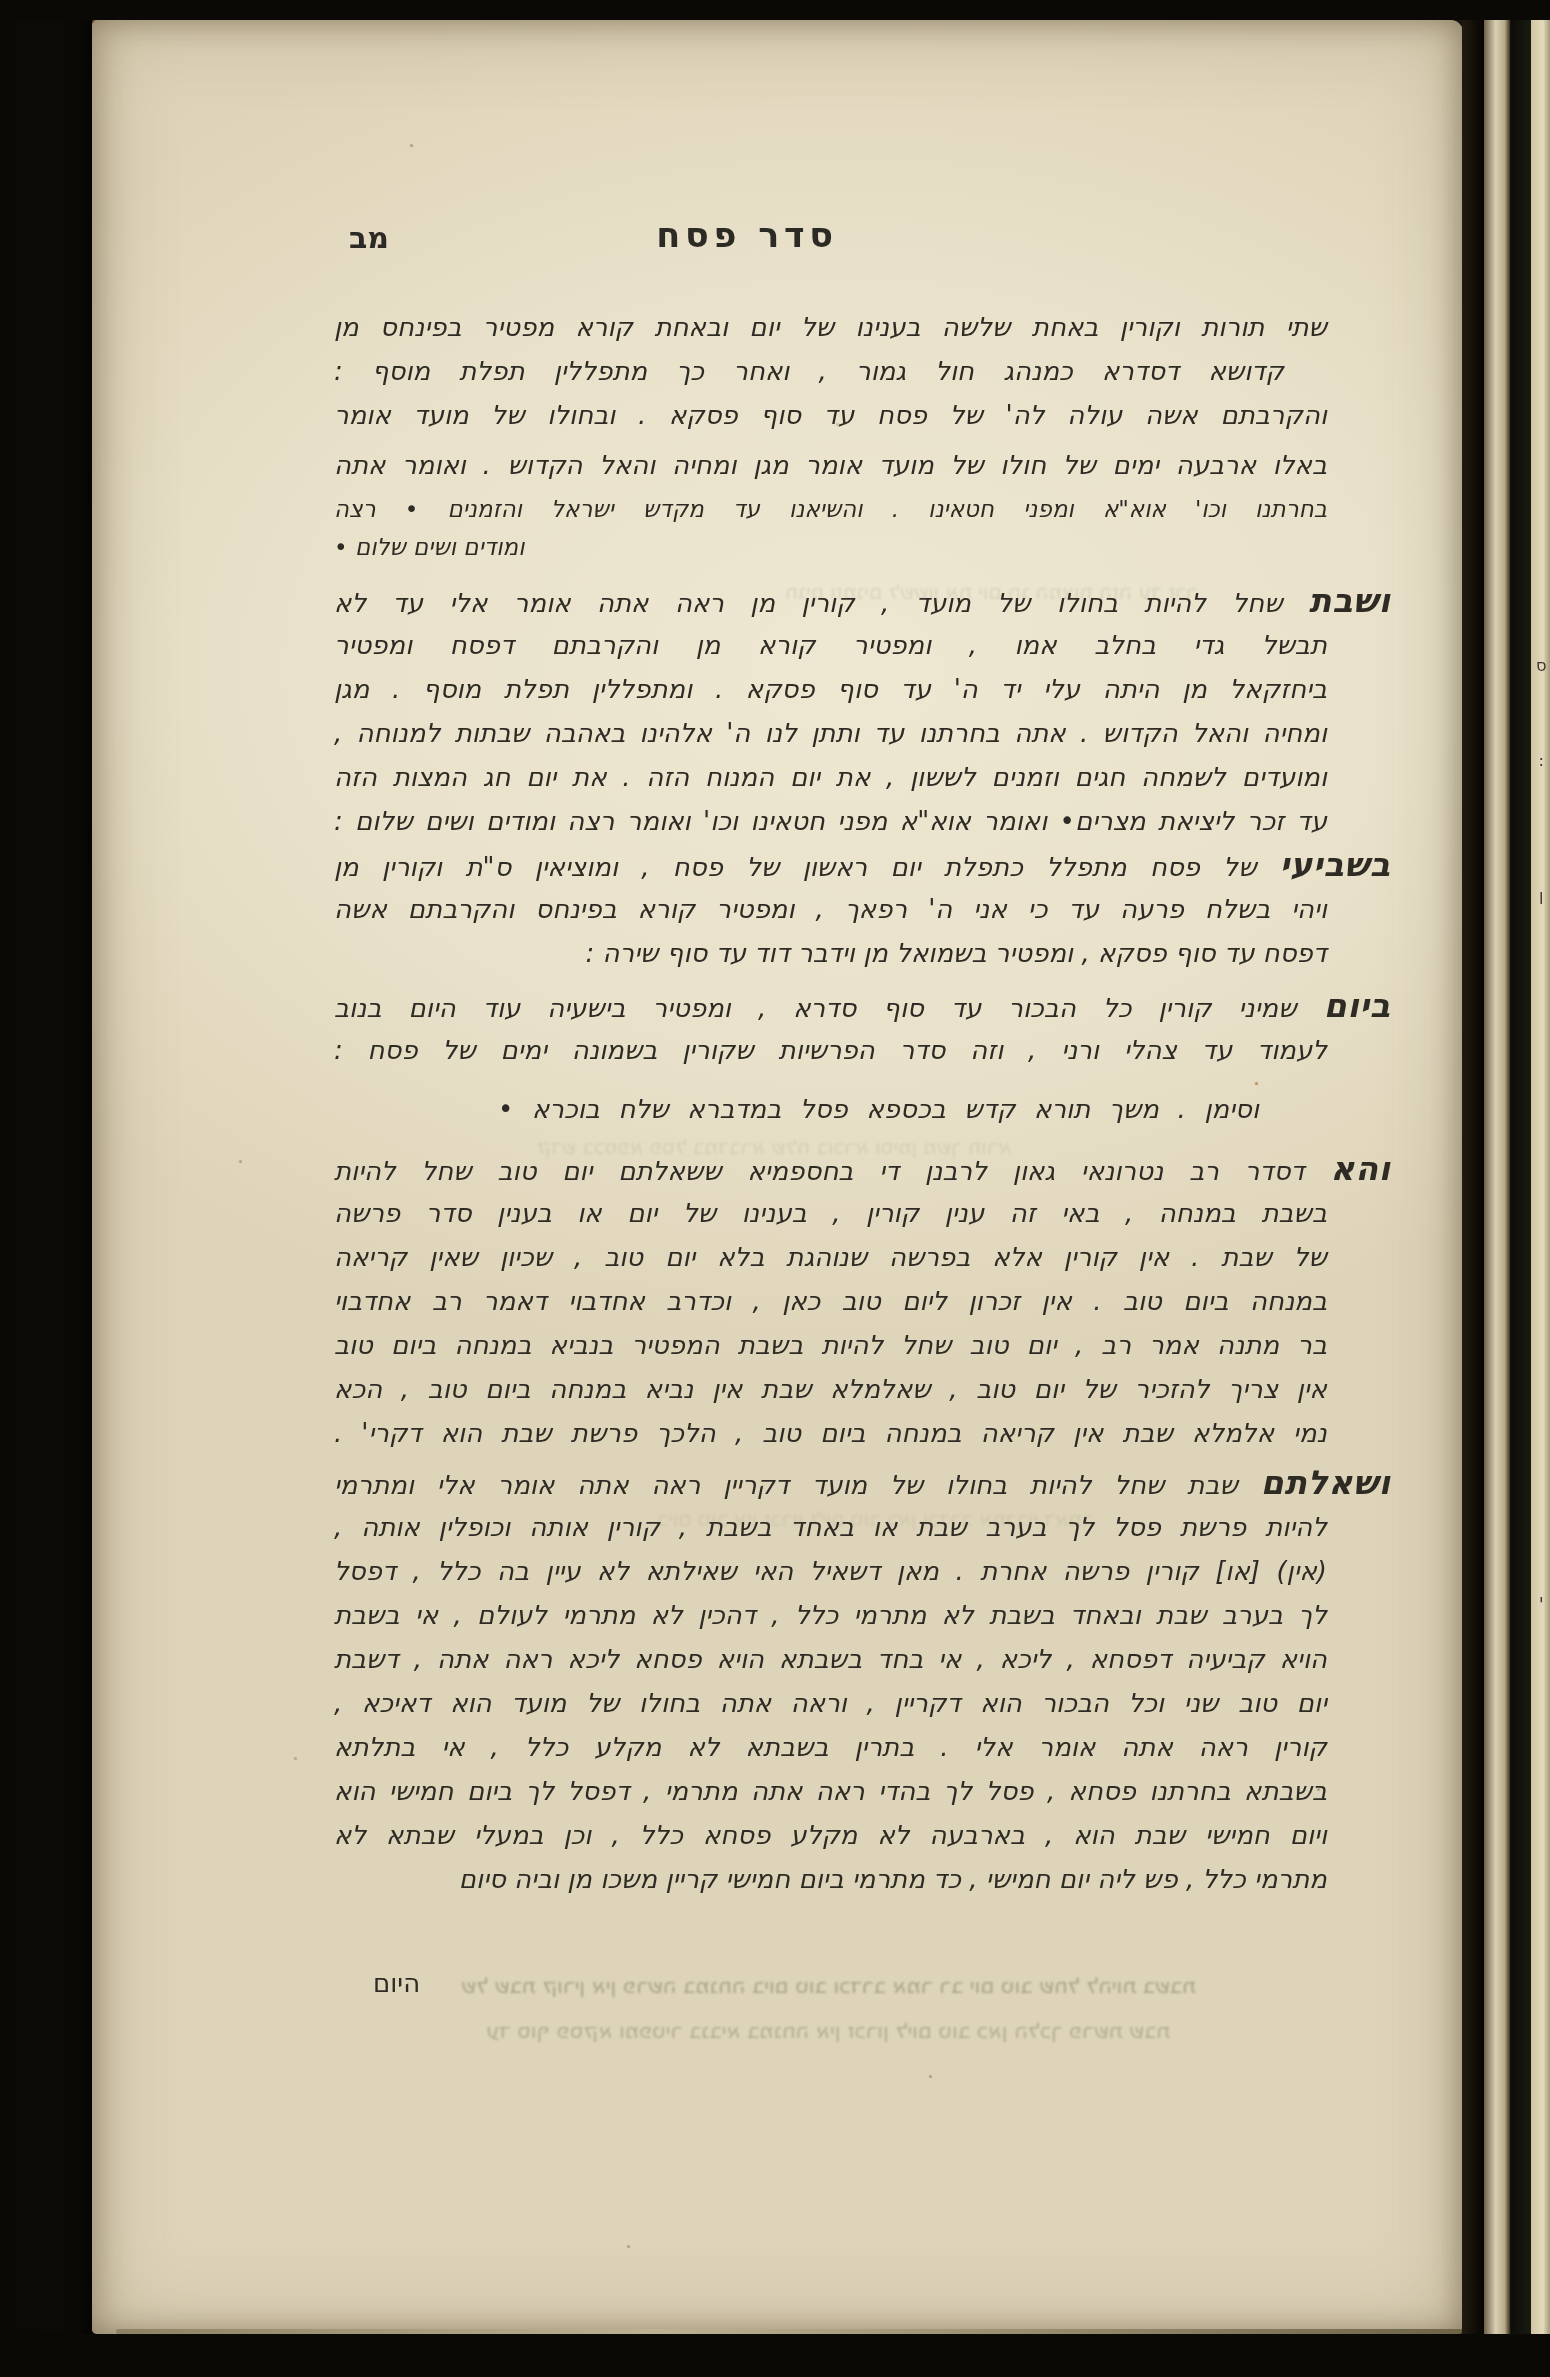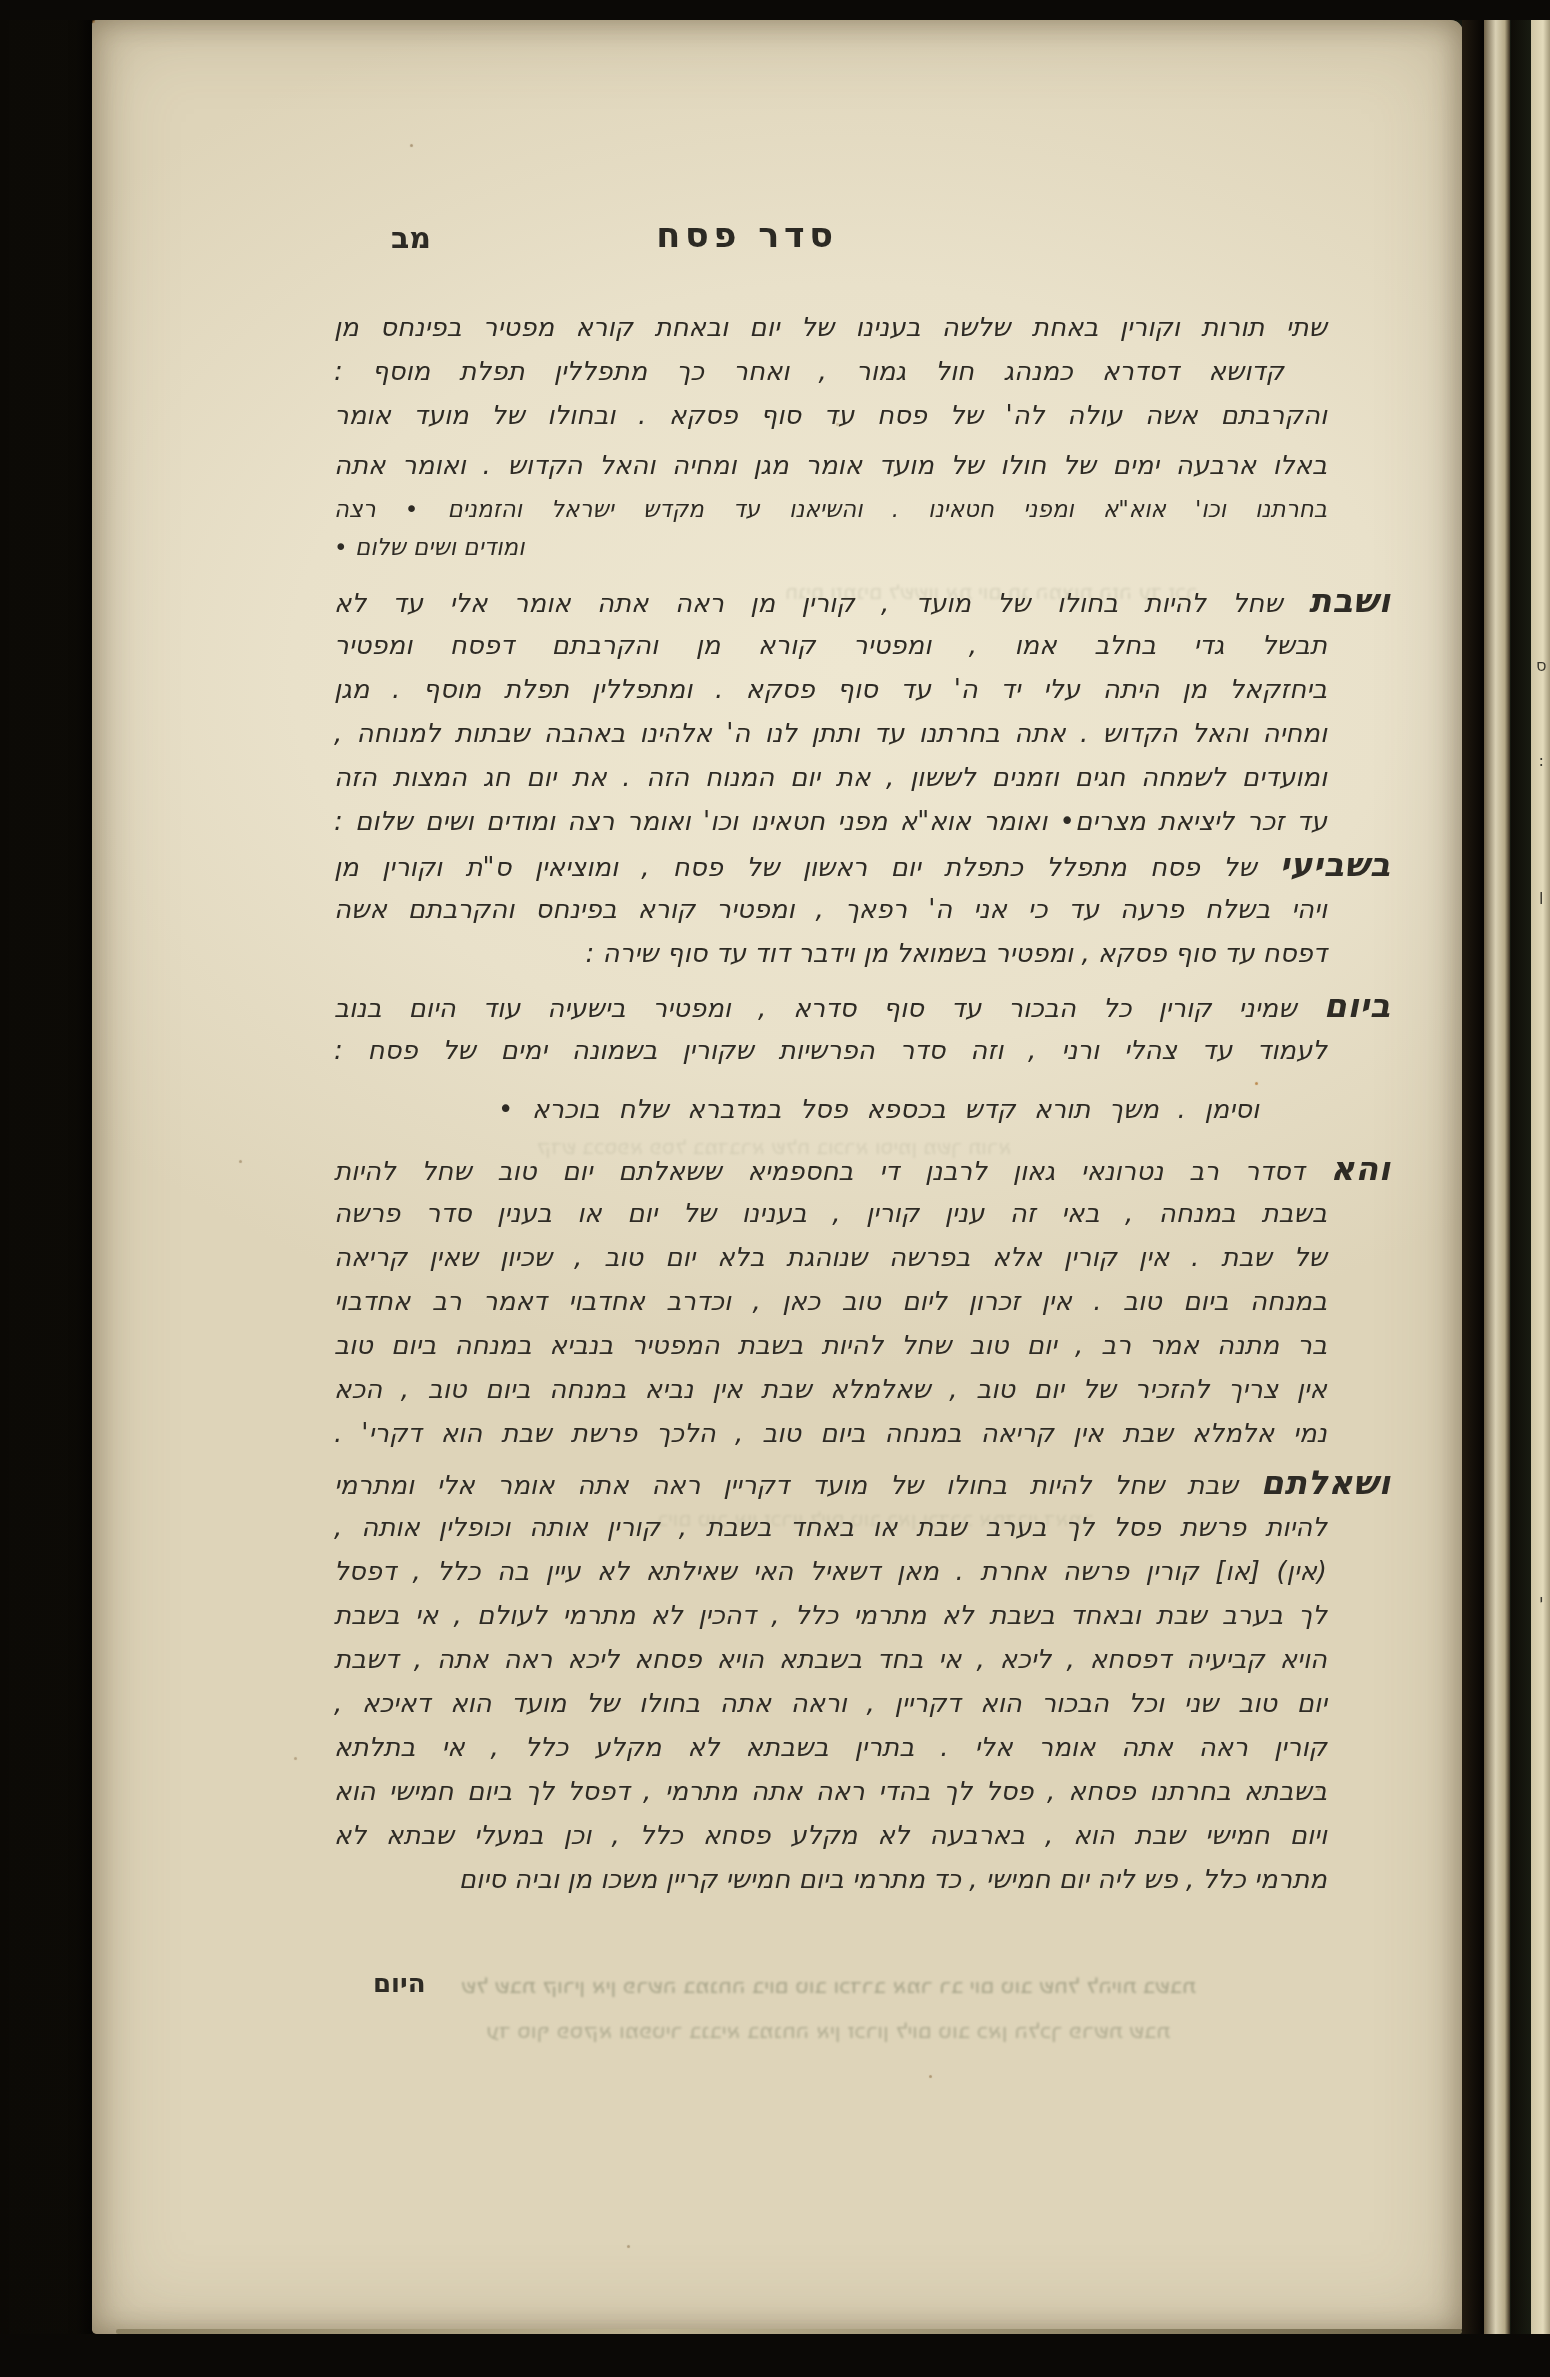--- a/index.html
+++ b/index.html
@@ -23,33 +23,33 @@
   
   .page{position:absolute;left:92px;top:20px;width:1371px;height:2314px;
     background:radial-gradient(1008px 698px at 55% 28%,#eee7d1 0%,#e9e1ca 55%,#ded4b9 100%);
     border-radius:4.7px 12.4px 9.3px 4.7px;
     box-shadow:inset 0 0 85px rgba(95,75,42,.28), inset -7.8px 0 26px rgba(60,45,25,.28), inset 11px 0 31px rgba(80,62,35,.22);}
   .speck{position:absolute;left:0;top:0;width:3.1px;height:3.1px;border-radius:50%;background:rgba(150,100,45,.55);
     box-shadow:1163px 1062px 0.8px rgba(176,116,47,.8), 318px 124px 0.8px rgba(120,90,50,.5),
     837px 2055px 0.8px rgba(130,95,50,.5), 147px 1140px 0.8px rgba(120,90,50,.45),
     1225px 1768px 0.8px rgba(130,95,50,.5), 535px 2225px 0.8px rgba(120,90,50,.45),
     744px 403px 0.8px rgba(140,100,55,.35), 202px 1737px 0.8px rgba(120,90,50,.4);}
-  .pnum{position:absolute;left:257px;top:200px;font-size:30px;font-weight:bold;color:#2c2a24;margin-left:42px;}
+  .pnum{position:absolute;left:257px;top:200px;font-size:30px;font-weight:bold;color:#2c2a24;}
   .ptitle{position:absolute;left:535px;top:195px;width:240px;text-align:center;
     font-size:35px;font-weight:bold;letter-spacing:4.7px;color:#2c2a24;direction:rtl;}
   
   .text-block{position:absolute;left:242px;top:285px;width:993px;direction:rtl;color:#2e2b25;}
   .line{height:44px;line-height:44px;font-size:26px;text-align:justify;text-align-last:justify;white-space:normal;font-style:italic;}
   .line.small{height:38px;line-height:38px;font-size:23px;}
   .line.left{text-align-last:left;}
   .line.last{text-align-last:right;}
   .line.ind{padding-right:43px;}
   .line.siman{margin-right:68px;margin-left:164px;}
   .opener{font-size:33px;font-weight:bold;margin-right:-64px;letter-spacing:0.8px;}
-  .catchword{position:absolute;left:281px;top:1948px;font-size:26px;font-weight:bold;color:#2e2b25;direction:rtl;}
+  .catchword{position:absolute;left:281px;top:1948px;font-size:26px;font-weight:normal;color:#2e2b25;direction:rtl;}
   
   .ghost{position:absolute;direction:rtl;transform:scaleX(-1);filter:blur(1px);
     color:#6e7358;font-size:21px;white-space:nowrap;overflow:hidden;text-align:center;}
   
   .band{position:absolute;top:0;height:2377px;}
   .b1{left:1462px;width:22px;background:linear-gradient(90deg,#211a10,#070503);}
   .b2{left:1484px;width:26px;background:linear-gradient(90deg,#6e6148,#d9d0b4 45%,#b5a987 80%,#3a3020);}
   .b3{left:1511px;width:20px;background:linear-gradient(90deg,#0e0c07,#181b11);}
   .b4{left:1531px;width:20px;background:linear-gradient(90deg,#cfc5a5,#e3dabb 60%,#9a9071);}
   .fmark{position:absolute;left:1532px;width:18.6px;text-align:center;color:#3a372e;font-size:16.3px;}

